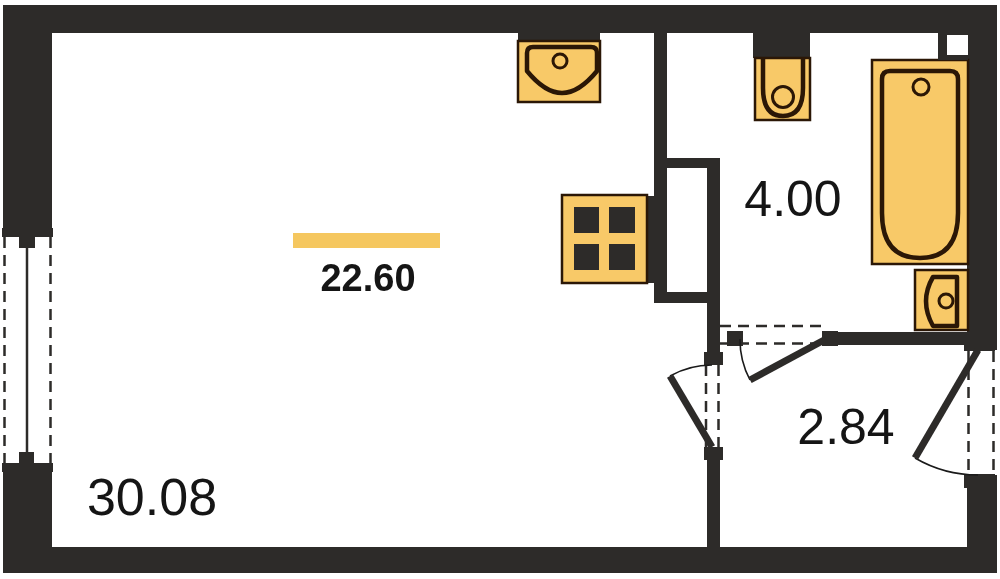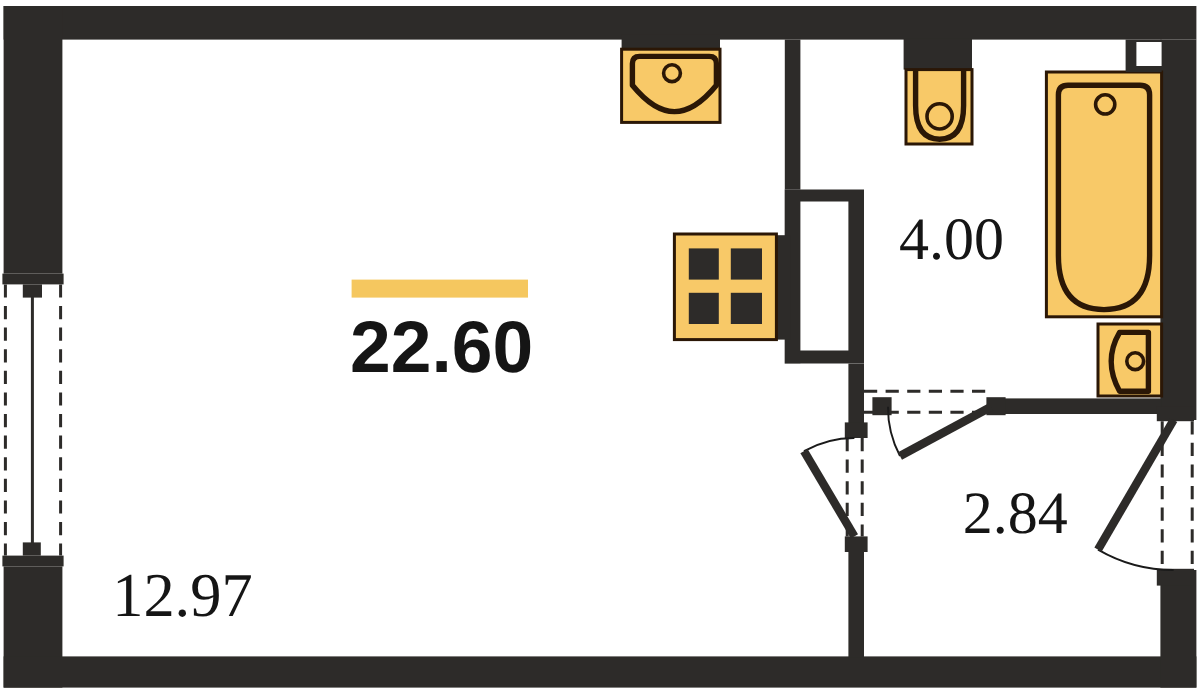--- a/index.html
+++ b/index.html
@@ -8,22 +8,22 @@
     font-family:"Liberation Sans",sans-serif;
   }
   .wall{position:absolute;background:var(--wall);}
   .shaft{position:absolute;background:#fff;box-sizing:border-box;
          border-style:solid;border-color:var(--wall);}
   .overlay{position:absolute;left:0;top:0;width:1000px;height:579px;}
   .area-label{
     position:absolute;color:var(--text);line-height:1;text-align:center;
     white-space:nowrap;letter-spacing:0;
   }
-  .total{font-weight:bold;font-size:61px;}
-  .room{font-weight:normal;font-family:Liberation Serif, serif;}
+  .total{font-weight:bold;font-size:38px;}
+  .room{font-weight:normal;}
   .accent-bar{position:absolute;background:var(--accent-bar);}
   
   .w{fill:var(--wall);}
   .f-fill{fill:var(--fixture-fill);stroke:var(--fixture-outline);stroke-width:2.5;}
   .f-line{fill:none;stroke:var(--fixture-outline);stroke-width:4.5;stroke-linejoin:round;}
   .f-thin{fill:none;stroke:var(--fixture-outline);stroke-width:3;}
   .dash{stroke:var(--wall);stroke-width:2.5;stroke-dasharray:11 7;fill:none;}
   .solidline{stroke:var(--wall);stroke-width:2.5;fill:none;}
   .leaf{stroke:var(--wall);stroke-width:7;fill:none;}
   .swing{stroke:#1a1a1a;stroke-width:1.6;fill:none;}
@@ -121,16 +121,16 @@
       <rect class="w" x="964" y="474" width="31" height="14"></rect>
       <line class="dash" x1="968.5" y1="351" x2="968.5" y2="474"></line>
       <line class="dash" x1="993.5" y1="351" x2="993.5" y2="474"></line>
       <path class="swing" d="M 915 458 A 125 125 0 0 0 978 475"></path>
       <line class="leaf" x1="978" y1="350" x2="915" y2="458"></line>
     </g>
   </svg>
 
   <div class="accent-bar" style="left:293px;top:233px;width:147px;height:15px"></div>
   <div class="area-label total" style="left:268px;top:259px;width:200px">22.60</div>
-  <div class="area-label room" style="left:72px;top:471px;width:160px;font-size:52px">12.97</div>
+  <div class="area-label room" style="left:72px;top:471px;width:160px;font-size:52px">30.08</div>
   <div class="area-label room" style="left:713px;top:174px;width:160px;font-size:50px">4.00</div>
   <div class="area-label room" style="left:766px;top:402px;width:160px;font-size:50px">2.84</div>
 </div>
 
 </body></html>

